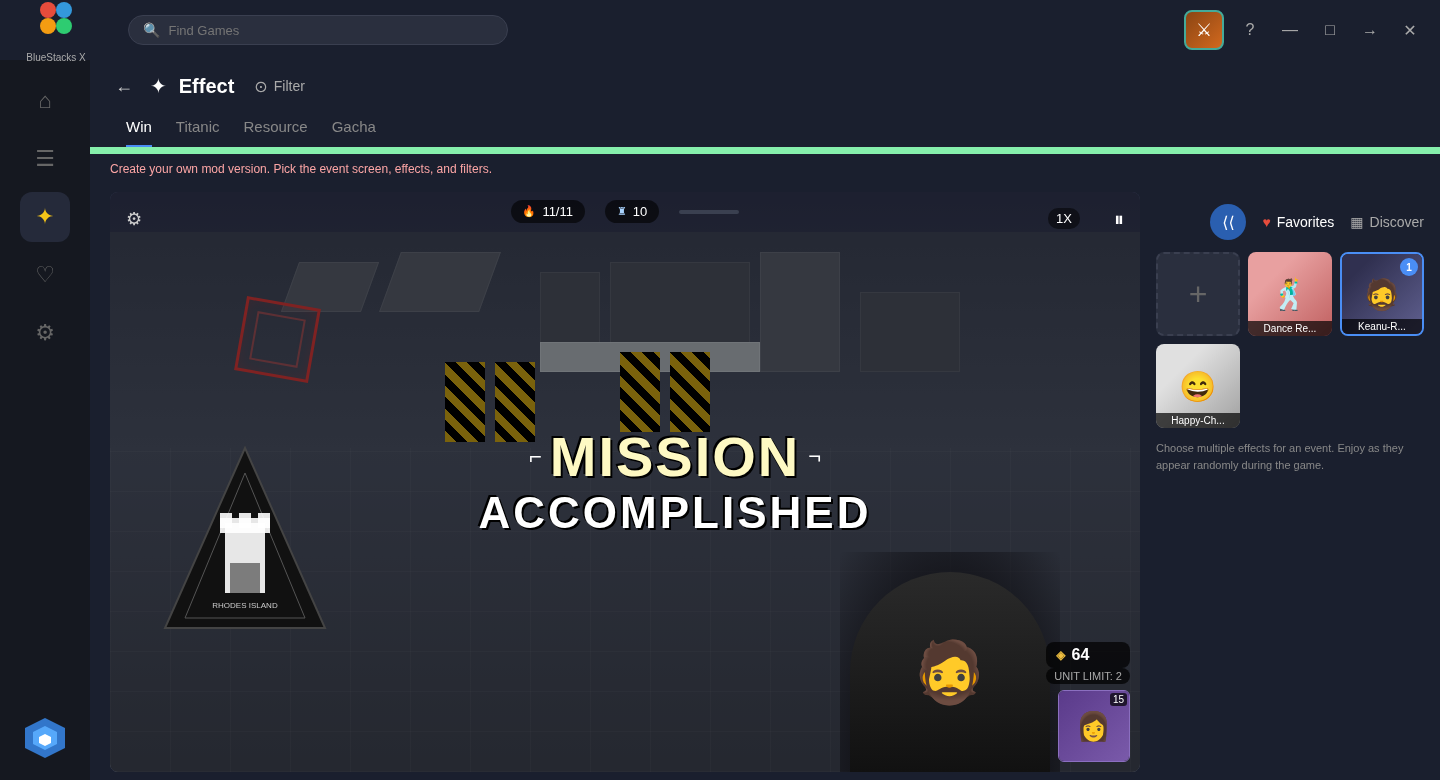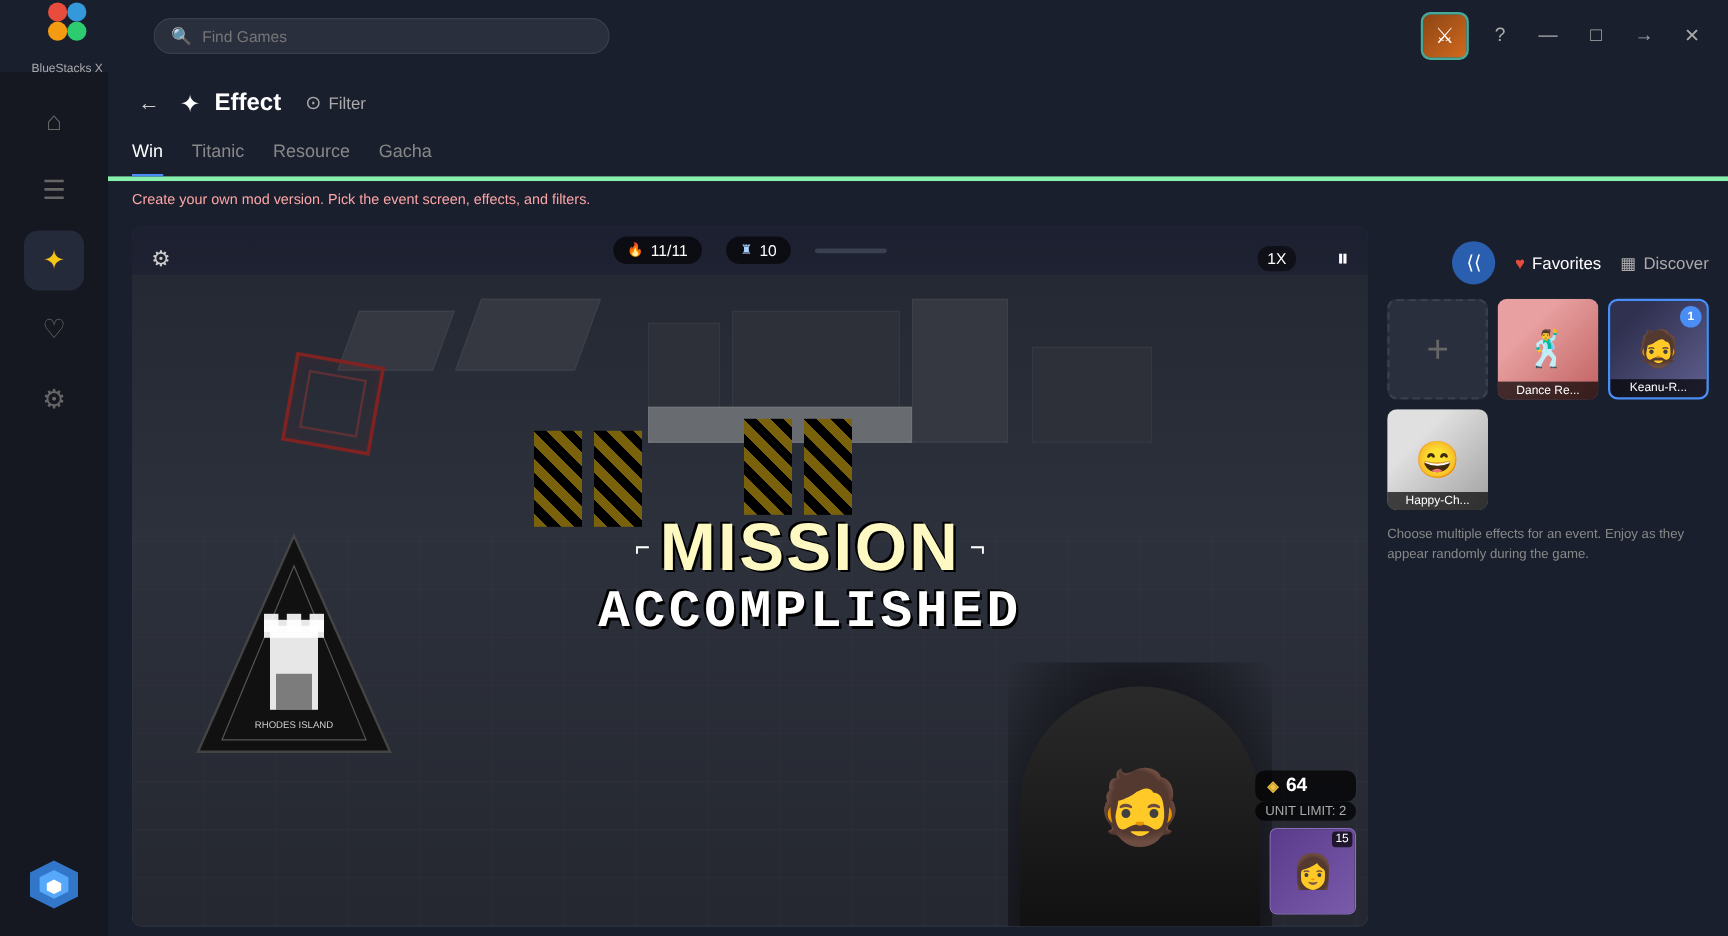--- a/index.html
+++ b/index.html
@@ -160,24 +160,24 @@
       background: transparent;
       border: none;
       margin-left: 8px;
     }
     .filter-icon { font-size: 16px; }
 
     
     .tabs-row {
       display: flex;
       align-items: center;
-      padding: 0 20px;
+      padding: 0 36px;
       gap: 24px;
       background: #1a1f2e;
-      border-bottom: 4px solid #86efac;
+      border-bottom: 7px solid #86efac;
     }
     .tab {
       padding: 10px 0;
       font-size: 15px;
       color: #888;
       cursor: pointer;
       border-bottom: 2px solid transparent;
       transition: color 0.2s, border-color 0.2s;
     }
     .tab.active {
@@ -640,21 +640,21 @@
           </svg>
         </div>
 
         <div style="display:flex;flex-direction:column;align-items:center;padding:0 60px 0 160px;">
 
           <div style="display:flex;align-items:center;gap:8px;">
             <span style="font-size:22px;color:#fff;font-weight:100;">⌐</span>
             <span class="mission-text">MISSION</span>
             <span style="font-size:22px;color:#fff;font-weight:100;">¬</span>
           </div>
-          <div style="display:flex;align-items:flex-start;gap:8px;font-family:Liberation Mono, monospace;">
+          <div style="display:flex;align-items:flex-start;gap:8px;">
             <span class="accomplished-text">ACCOMPLISHED</span>
           </div>
         </div>
       </div>
 
       <div style="position:absolute;bottom:0;right:80px;width:220px;height:220px;background:radial-gradient(ellipse at center bottom, rgba(15,15,20,0.95) 50%, transparent 100%);display:flex;align-items:flex-end;justify-content:center;overflow:hidden;">
         <div style="width:200px;height:200px;background:linear-gradient(180deg, #2a2a2a 0%, #111 100%);border-radius:50% 50% 0 0;display:flex;align-items:center;justify-content:center;font-size:60px;">
           🧔
         </div>
       </div>

